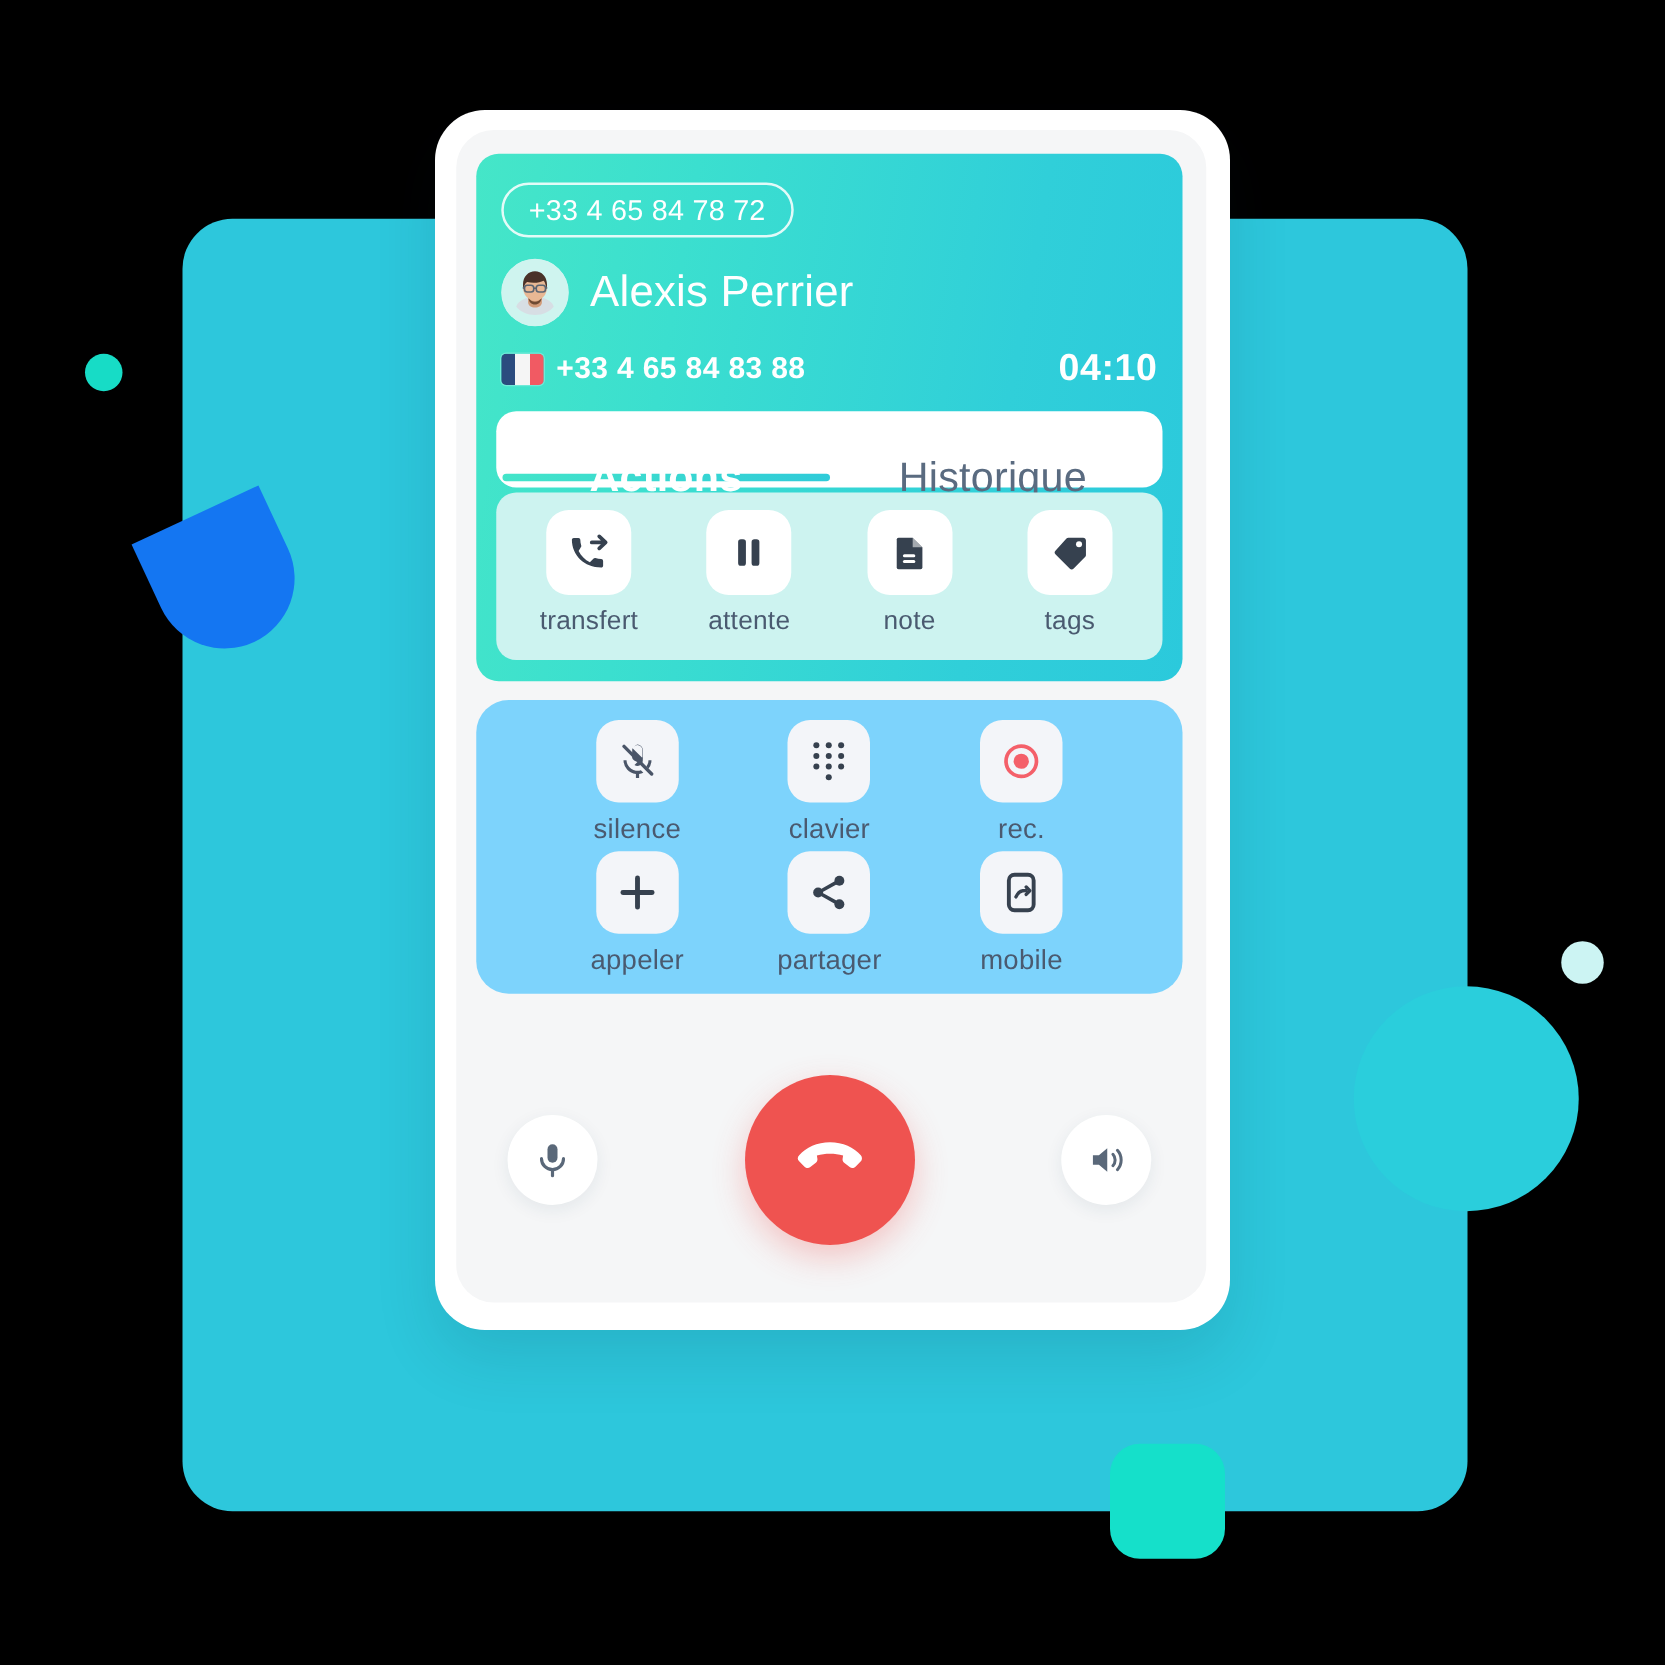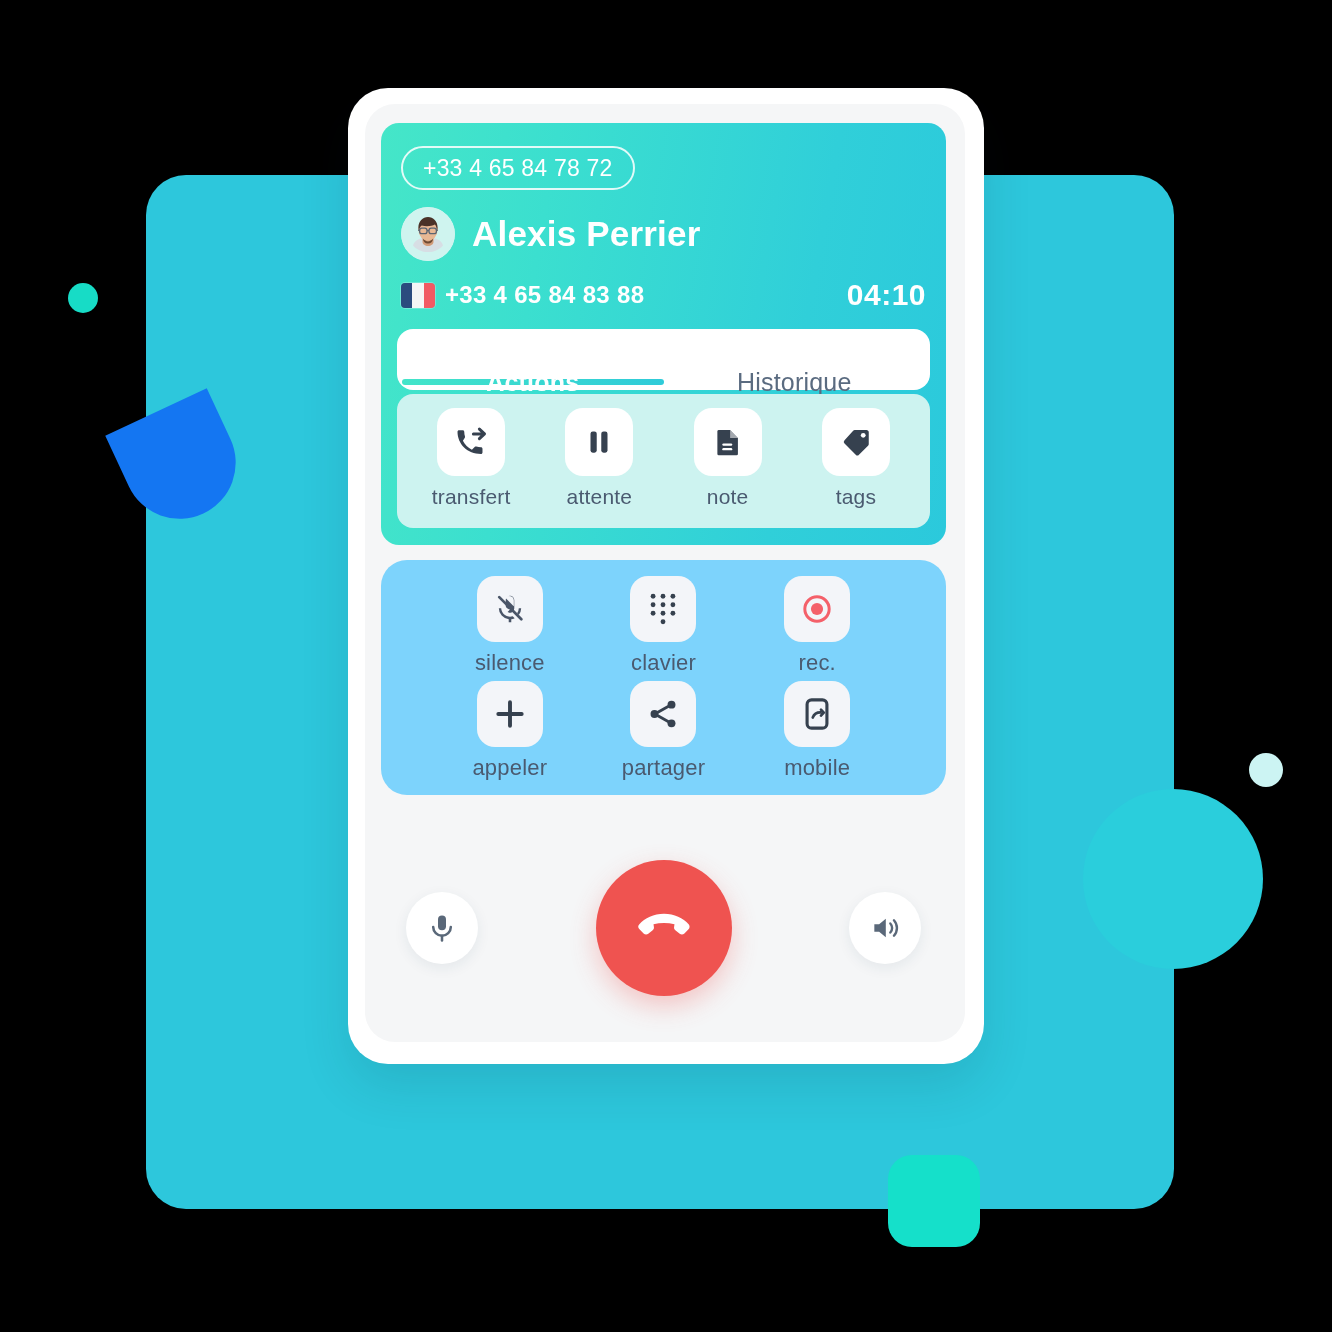--- a/index.html
+++ b/index.html
@@ -80,21 +80,21 @@
   .contact-row {
     position: absolute; left: 20px; top: 84px;
     display: flex; align-items: center; gap: 17px;
   }
   .avatar {
     width: 54px; height: 54px; border-radius: 50%;
     background: #CFF4EF; overflow: hidden; flex: none;
     position: relative;
   }
   .contact-name {
-    color: #fff; font-size: 35px; font-weight: bold; letter-spacing: .2px;
+    color: #fff; font-size: 35px; font-weight: normal; letter-spacing: .2px;
   }
   .number-row {
     position: absolute; left: 20px; top: 155px; right: 20px;
     display: flex; align-items: center;
   }
   .flag {
     width: 34px; height: 25px; border-radius: 4px; overflow: hidden;
     display: flex; flex: none; margin-right: 10px;
     box-shadow: 0 0 0 1px rgba(255,255,255,0.25);
   }
@@ -107,21 +107,21 @@
 
   
   .tabs {
     position: absolute; left: 16px; top: 206px;
     width: 533px; height: 61px;
     background: #fff; border-radius: 16px;
     display: flex; padding: 5px;
   }
   .tab {
     flex: 1; display: flex; align-items: center; justify-content: center;
-    border-radius: 12px; font-size: 25px; color: #5A6B80; letter-spacing: .2px; margin-top: 45px;
+    border-radius: 12px; font-size: 33px; color: #5A6B80; letter-spacing: .2px; margin-top: 45px;
   }
   .tab.active {
     background: linear-gradient(95deg, #43E5C9 0%, #2FCBD9 100%);
     color: #fff; font-weight: bold;
   }
 
   
   .actions-strip {
     position: absolute; left: 16px; top: 271px;
     width: 533px; height: 134px;

